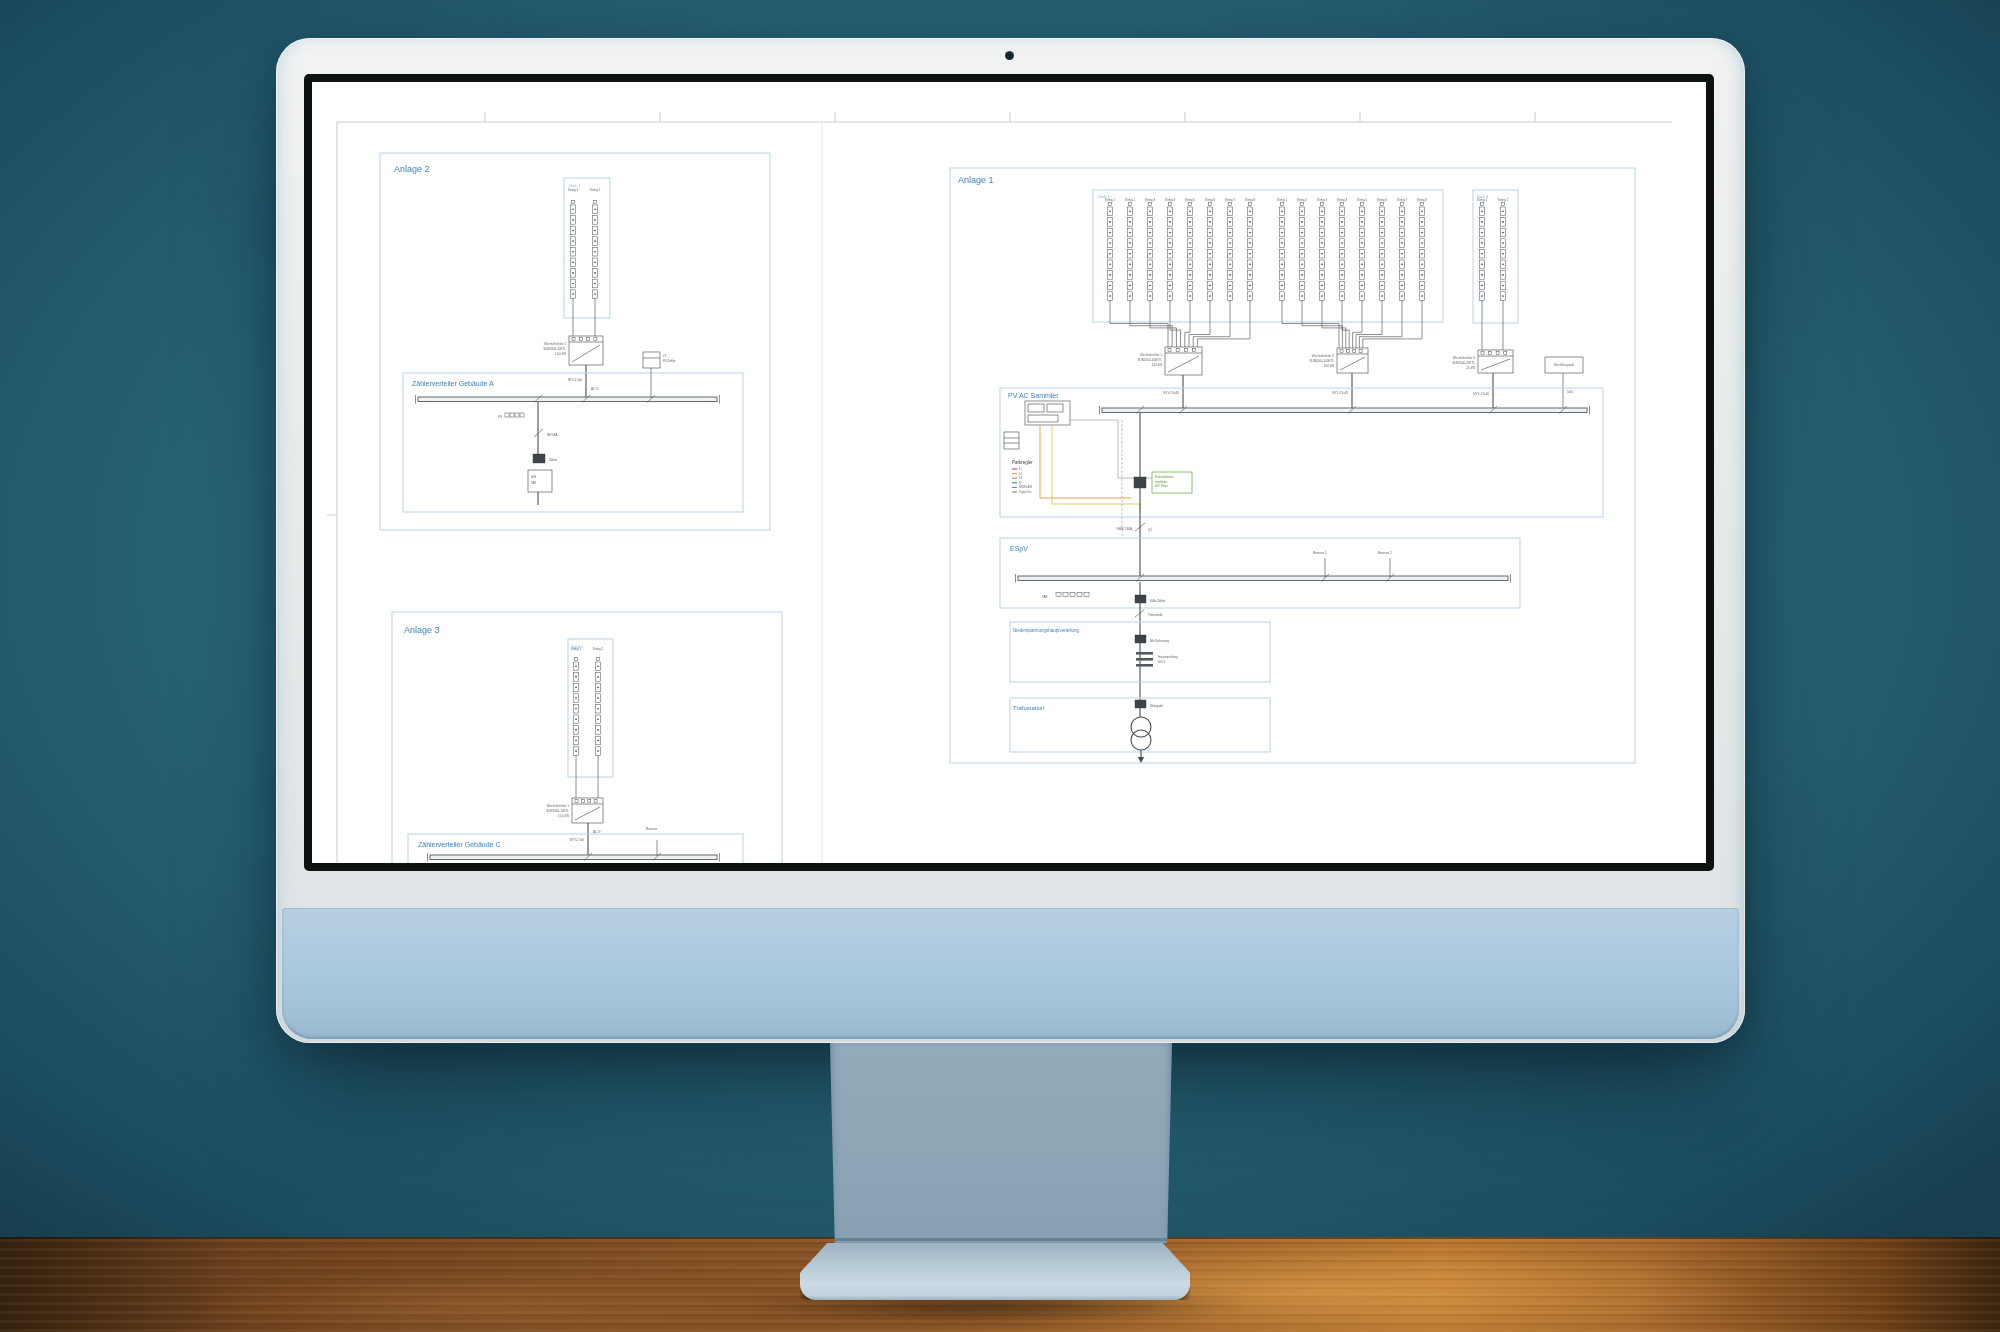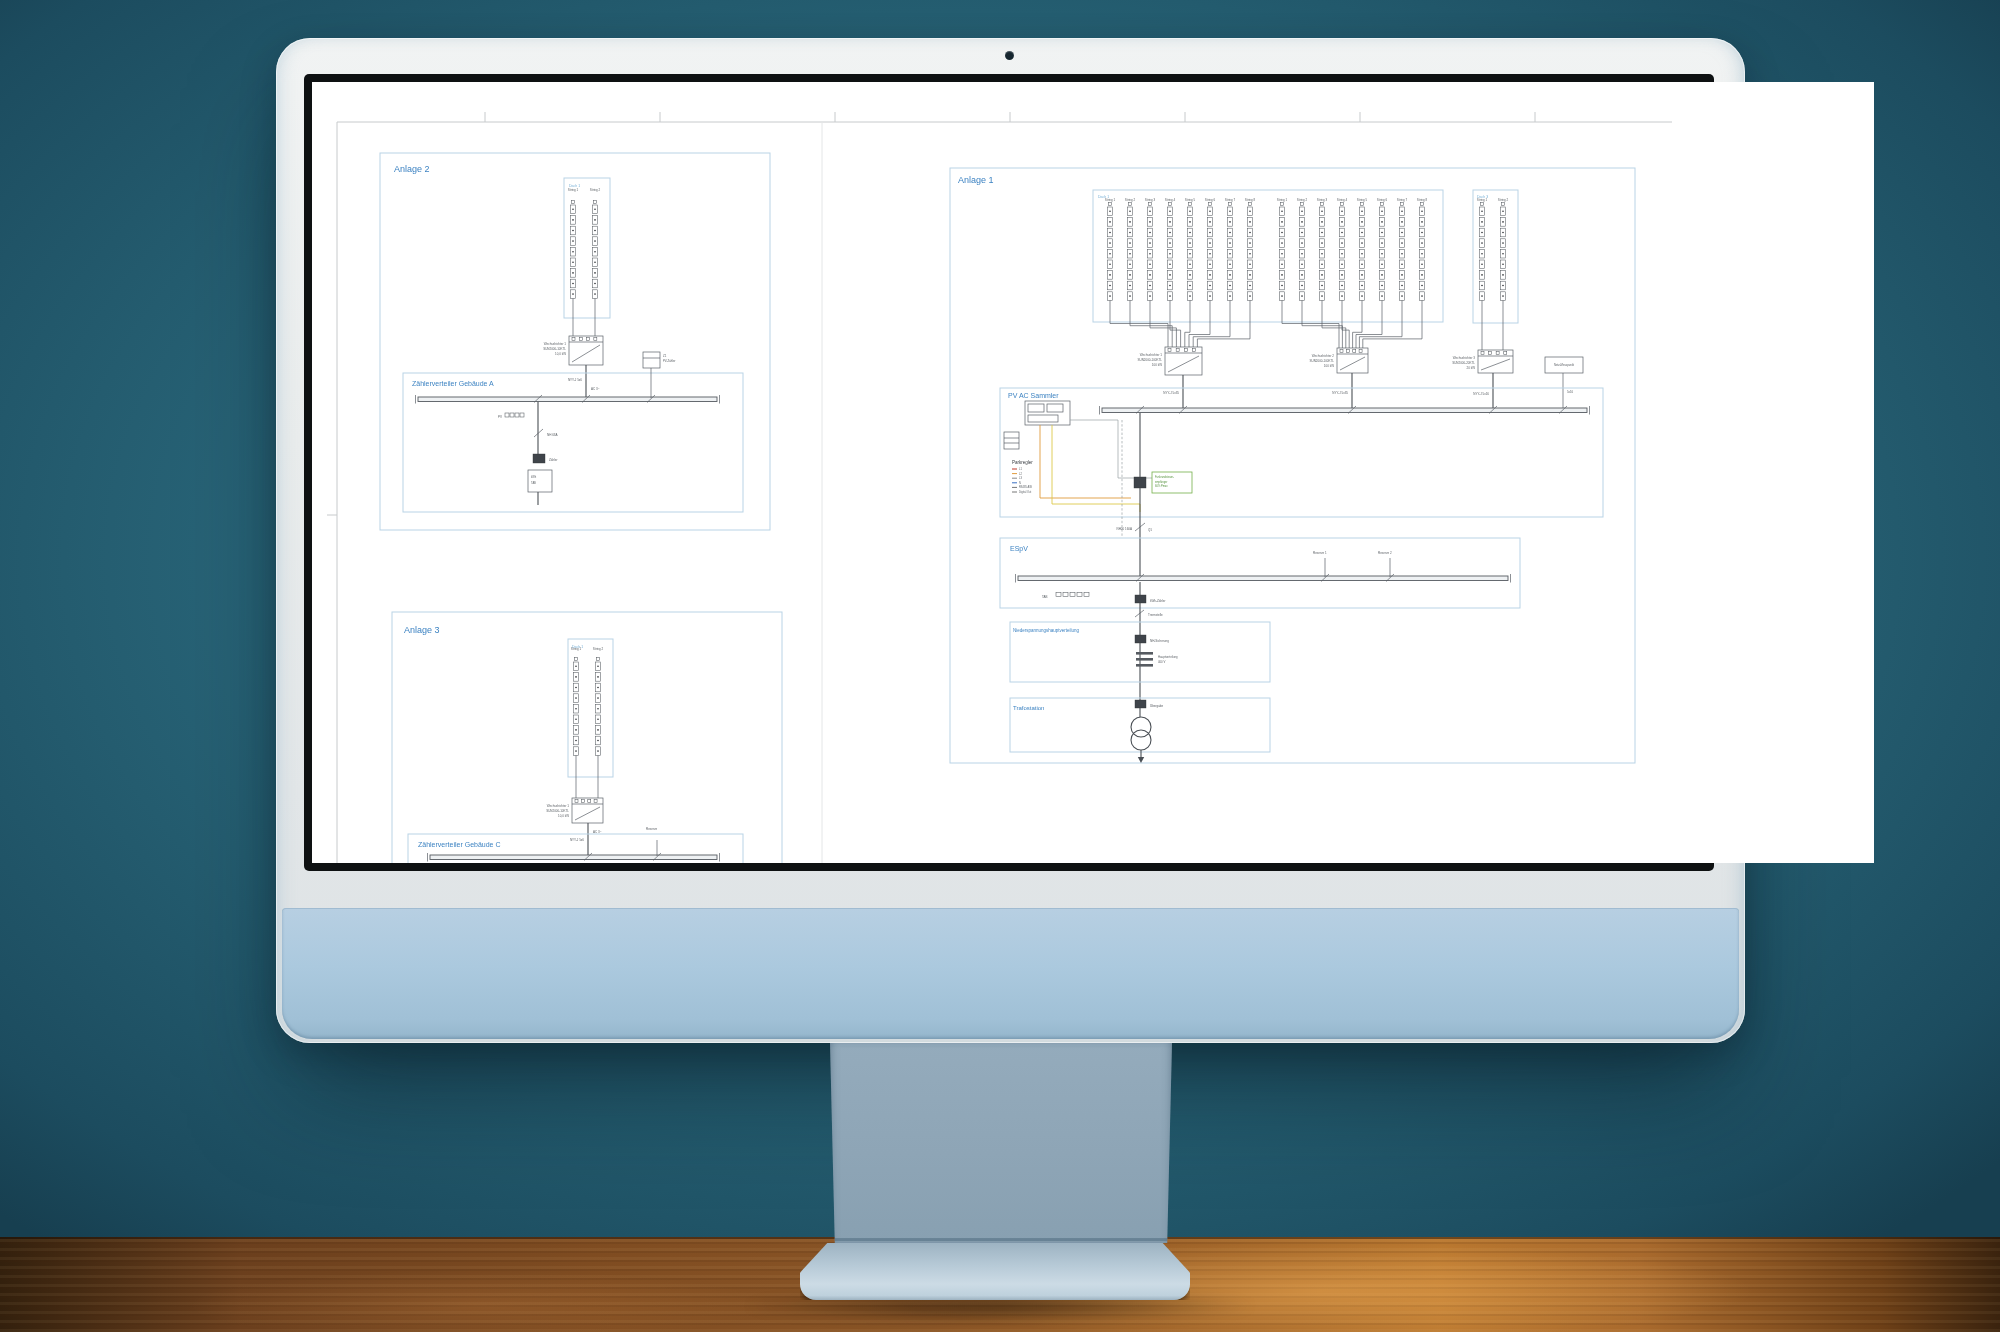--- a/index.html
+++ b/index.html
@@ -20,21 +20,21 @@
   
   .imac-frame{position:absolute;left:276px;top:38px;width:1469px;height:1005px;border-radius:34px;
         background:linear-gradient(180deg,#f1f3f3 0%,#e9ecec 40%,#e2e6e8 75%,#dde2e4 100%);
         box-shadow:0 60px 110px -25px rgba(6,24,34,.6), 0 12px 35px rgba(6,24,34,.30),
                    inset 0 0 0 1px rgba(255,255,255,.55),
                    inset 10px 0 18px -8px rgba(150,185,205,.45), inset -10px 0 18px -8px rgba(140,175,195,.5);}
   .chin{position:absolute;left:282px;top:908px;width:1457px;height:131px;border-radius:4px 4px 30px 30px;
         background:linear-gradient(180deg,#b7cfe2 0%,#abc9de 45%,#a0c0d6 85%,#95b6cc 100%);
         box-shadow:inset 0 1px 0 rgba(120,155,180,.35), inset 0 -2px 3px rgba(90,125,150,.45);}
   .screen{position:absolute;left:304px;top:74px;width:1410px;height:797px;background:#0e1112;border-radius:5px;}
-  .screen-content{position:absolute;left:312px;top:82px;width:1562px;height:781px;background:#ffffff;overflow:hidden;text-align:center;}
+  .screen-content{position:absolute;left:312px;top:82px;width:1394px;height:781px;background:#ffffff;overflow:hidden;text-align:center;}
   .camera{position:absolute;left:1005px;top:51px;width:9px;height:9px;border-radius:50%;background:#16262f;
         box-shadow:inset 0 1px 1px rgba(255,255,255,.25);}
   .stand{position:absolute;left:830px;top:1043px;width:342px;height:200px;
         background:linear-gradient(180deg,#94abbc 0%,#8ea5b6 55%,#88a0b1 100%);
         clip-path:polygon(0 0,100% 0,98.6% 100%,1.4% 100%);
         box-shadow:inset 6px 0 10px -6px rgba(40,70,90,.5), inset -6px 0 10px -6px rgba(40,70,90,.5);}
   .stand::after{content:"";position:absolute;left:0;bottom:2px;width:100%;height:3px;background:rgba(70,100,120,.45);}
   .foot{position:absolute;left:800px;top:1243px;width:390px;height:57px;
         border-radius:10px 10px 16px 16px;
         clip-path:polygon(7% 0,93% 0,100% 52%,100% 100%,0 100%,0 52%);

